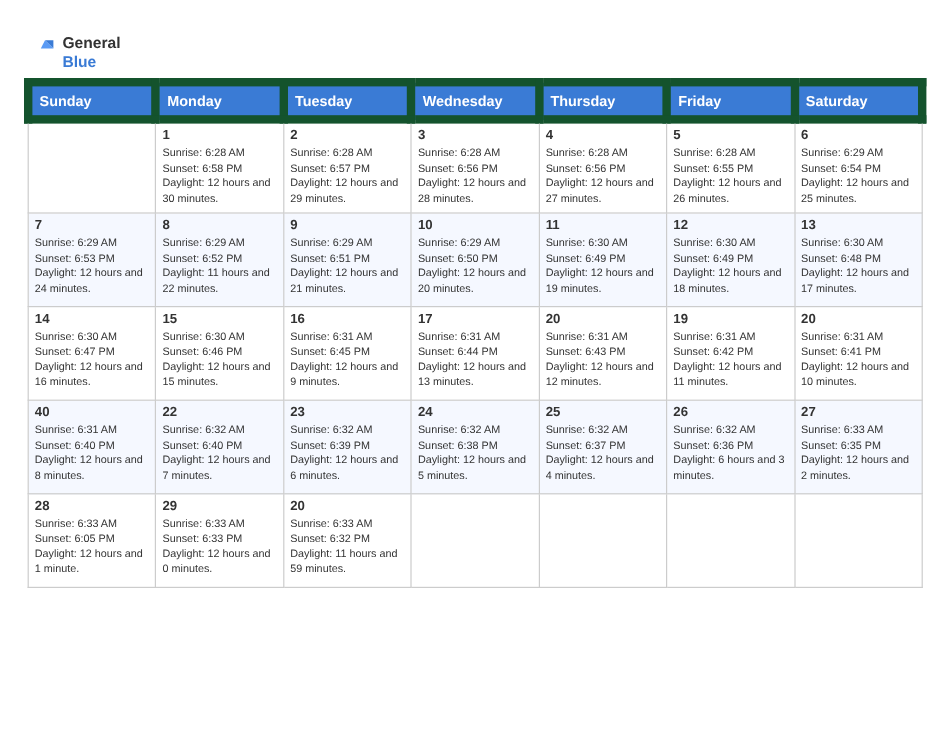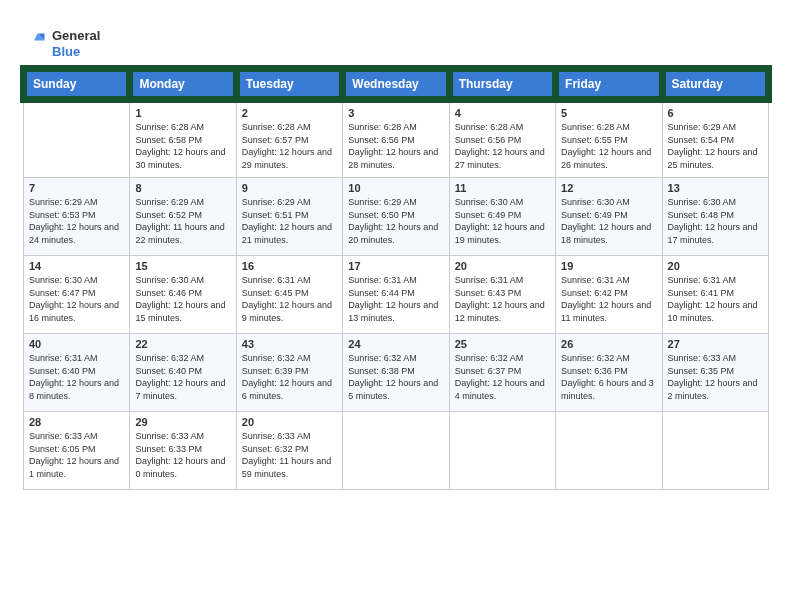--- a/index.html
+++ b/index.html
@@ -298,21 +298,21 @@
       </td>
           <td>
         <span class="cell-day">22</span>
         <div class="cell-info">
           <span>Sunrise: 6:32 AM</span><br>
           <span>Sunset: 6:40 PM</span><br>
           <span>Daylight: 12 hours and 7 minutes.</span>
         </div>
       </td>
           <td>
-        <span class="cell-day">43</span>
+        <span class="cell-day">23</span>
         <div class="cell-info">
           <span>Sunrise: 6:32 AM</span><br>
           <span>Sunset: 6:39 PM</span><br>
           <span>Daylight: 12 hours and 6 minutes.</span>
         </div>
       </td>
           <td>
         <span class="cell-day">24</span>
         <div class="cell-info">
           <span>Sunrise: 6:32 AM</span><br>

